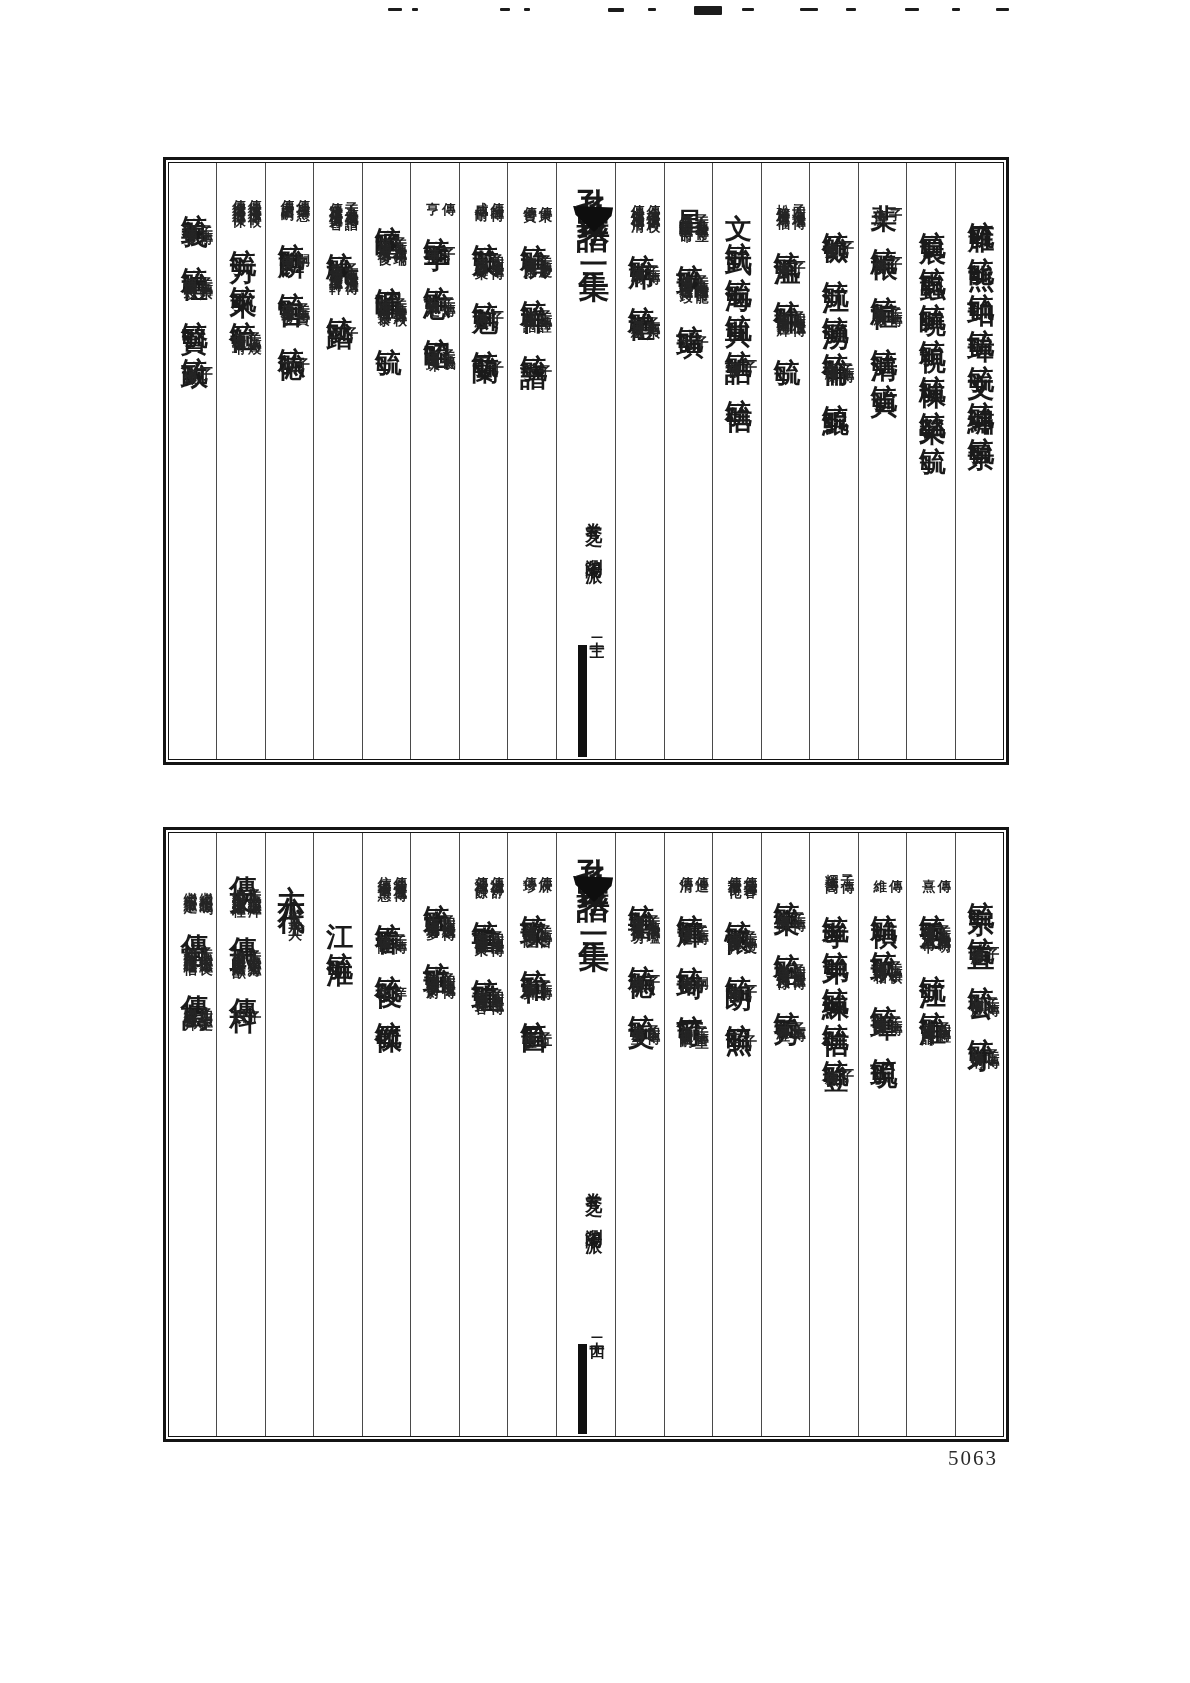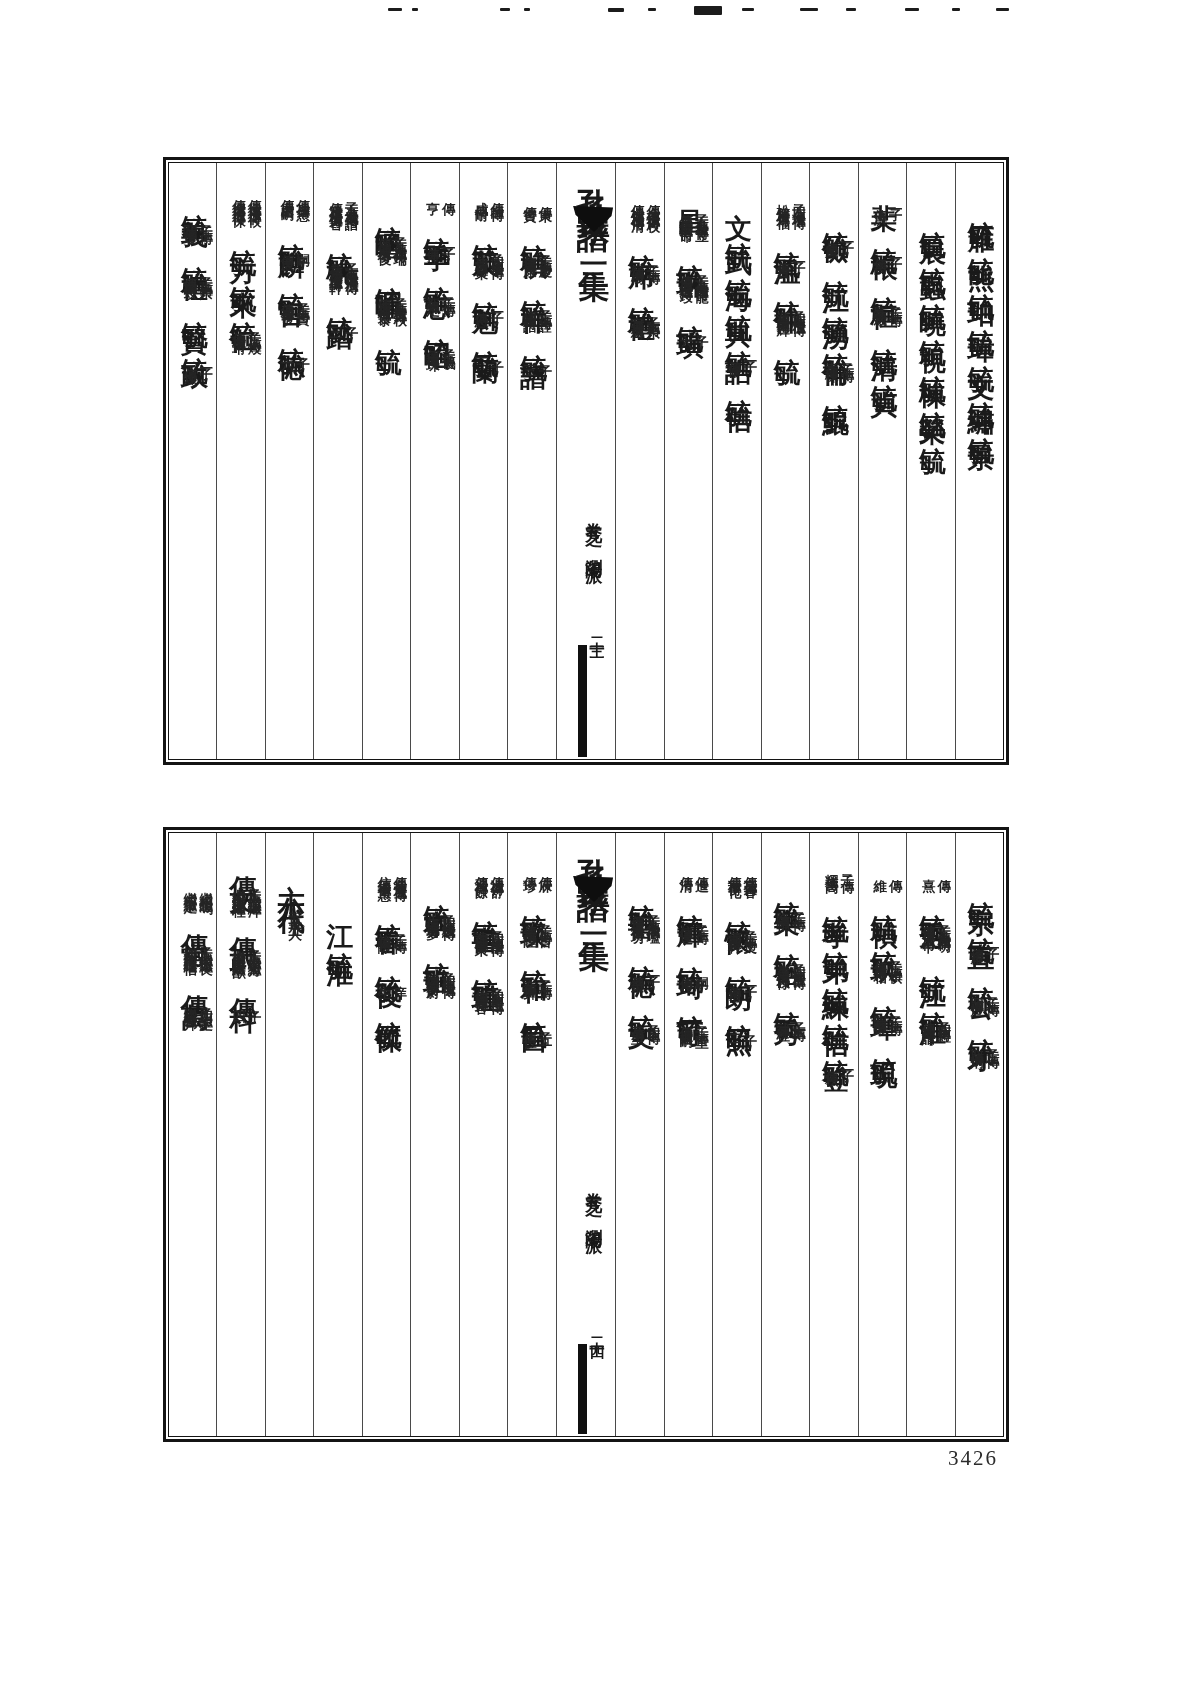--- a/index.html
+++ b/index.html
@@ -207,13 +207,13 @@
 繼松繼楠繼桂</span><span class="cell cell-b">傳武</span><span class="cell cell-s">子五繼日繼月
 繼舜繼寅繼猷</span><span class="cell cell-b">傳科</span><span class="cell cell-s">子
 四</span></div>
       <div class="col" style="padding-inline-start: 48px;"><span class="cell cell-s">繼柏繼鳴
 繼前繼足</span><span class="cell cell-b">傳常</span><span class="cell cell-s">子五繼振繼良
 繼江繼忠繼信</span><span class="cell cell-b">傳萬</span><span class="cell cell-s">子四繼定
 繼國繼邦</span></div>
     </div>
 </section>
 
-<div class="page-number">3426</div>
+<div class="page-number">5063</div>
 
 </body></html>

